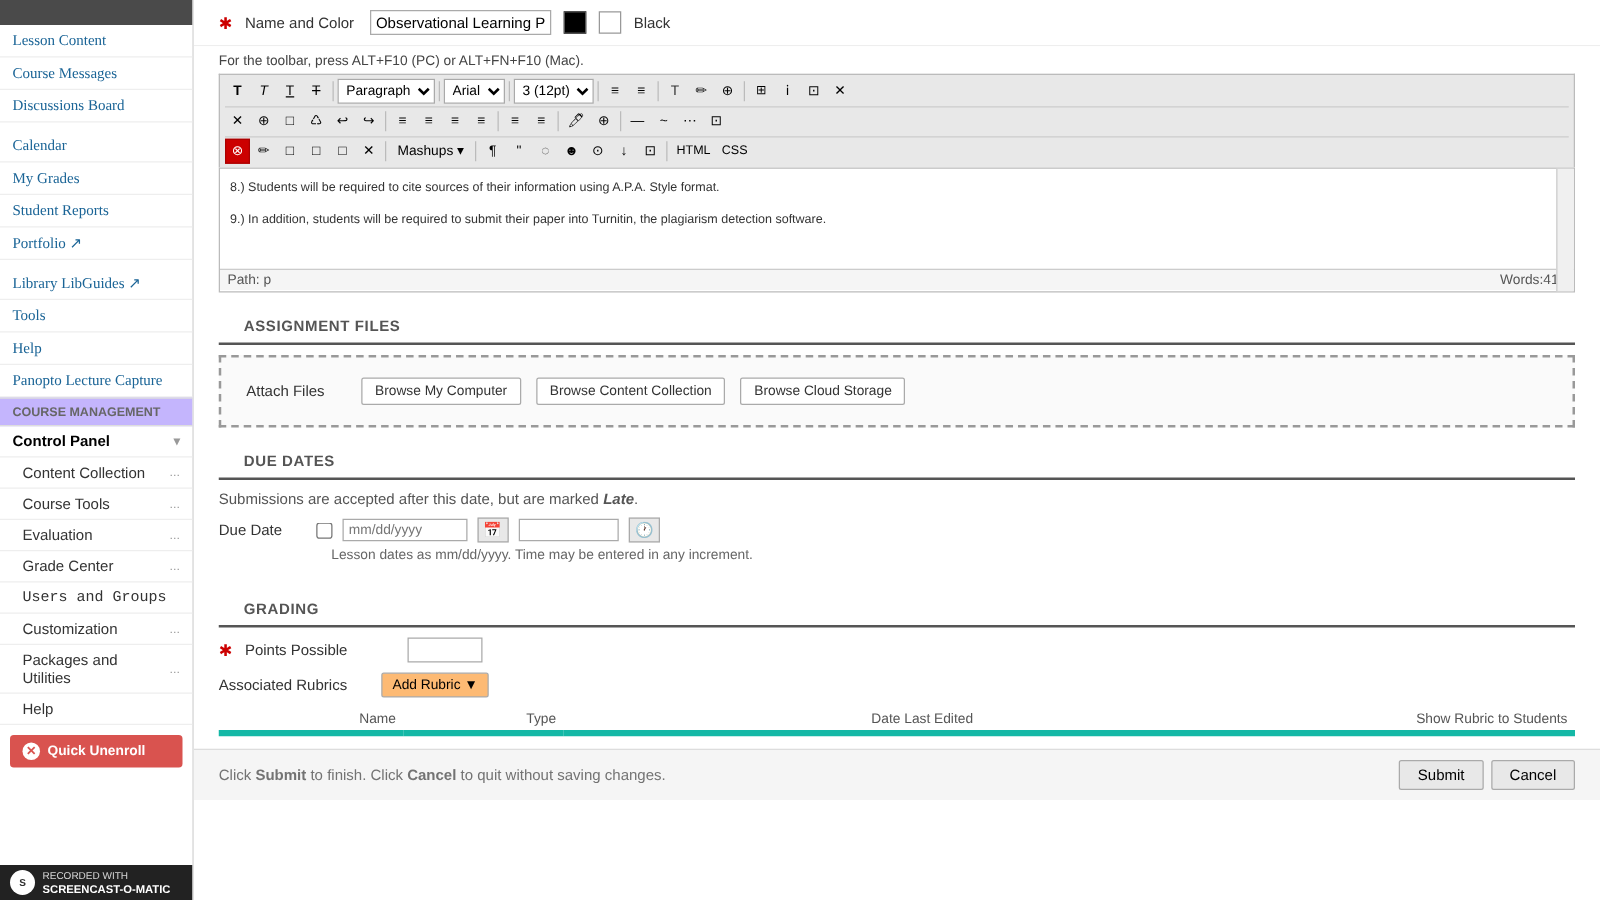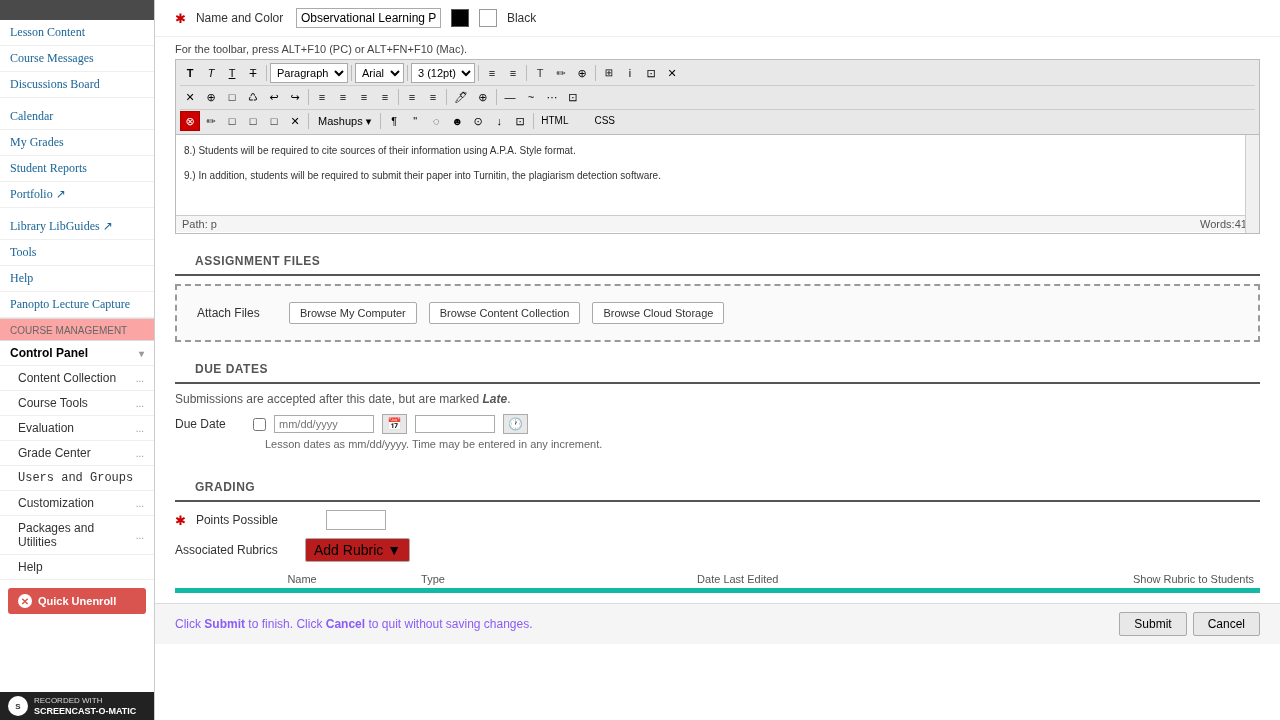--- a/index.html
+++ b/index.html
@@ -23,24 +23,24 @@
     .sidebar-nav-item {
       padding: 5px 10px;
       cursor: pointer;
       color: #1a6496;
       border-bottom: 1px solid #eee;
       font-family: Liberation Serif, serif;
     }
     .sidebar-section-header {
       padding: 6px 10px 4px;
       font-size: 10px;
-      font-weight: normal;
+      font-weight: bold;
       color: #666;
       text-transform: uppercase;
-      background: #fca5a5;
+      background: #c4b5fd;
       border-top: 1px solid #ddd;
       border-bottom: 1px solid #ddd;
     }
     .sidebar-control-item {
       padding: 5px 10px;
       cursor: pointer;
       color: #333;
       border-bottom: 1px solid #eee;
       display: flex;
       align-items: center;
@@ -343,24 +343,24 @@
       font-size: 12px;
       min-width: 120px;
     }
     .points-input {
       width: 60px;
       padding: 2px 4px;
       border: 1px solid #aaa;
       font-size: 12px;
     }
     .add-rubric-btn {
-      background: #b91c1c;
+      background: #fdba74;
       border: 1px solid #aaa;
       padding: 3px 8px;
-      font-size: 14px;
+      font-size: 11px;
       cursor: pointer;
       border-radius: 2px;
     }
     .rubric-table {
       width: 100%;
       border-collapse: collapse;
       font-size: 11px;
       margin-top: 4px;
     }
     .rubric-table th {
@@ -377,21 +377,21 @@
       border-top: 1px solid #ddd;
       padding: 8px 20px;
       font-size: 12px;
       display: flex;
       align-items: center;
       justify-content: space-between;
       position: sticky;
       bottom: 0;
     }
     .bottom-bar-text {
-      color: #8b5cf6;
+      color: #737373;
     }
     .bottom-bar-btns {
       display: flex;
       gap: 6px;
     }
     .submit-btn {
       background: #e8e8e8;
       border: 1px solid #aaa;
       padding: 4px 14px;
       font-size: 12px;
@@ -572,21 +572,21 @@
       <div class="tb-separator"></div>
       <button class="tb-btn">¶</button>
       <button class="tb-btn">"</button>
       <button class="tb-btn">◌</button>
       <button class="tb-btn">☻</button>
       <button class="tb-btn">⊙</button>
       <button class="tb-btn">↓</button>
       <button class="tb-btn">⊡</button>
       <div class="tb-separator"></div>
       <button class="tb-btn" style="font-size:10px;">HTML</button>
-      <button class="tb-btn" style="font-size:10px;margin-left:17px;">CSS</button>
+      <button class="tb-btn" style="font-size:10px;">CSS</button>
     </div>
   </div>
 
   <div class="editor-area">
     <div class="editor-content">
       <p>8.) Students will be required to cite sources of their information using A.P.A. Style format.</p>
       <p style="margin-top:10px;">9.) In addition, students will be required to submit their paper into Turnitin, the plagiarism detection software.</p>
     </div>
     <div class="editor-scrollbar"></div>
     <div class="editor-statusbar">

